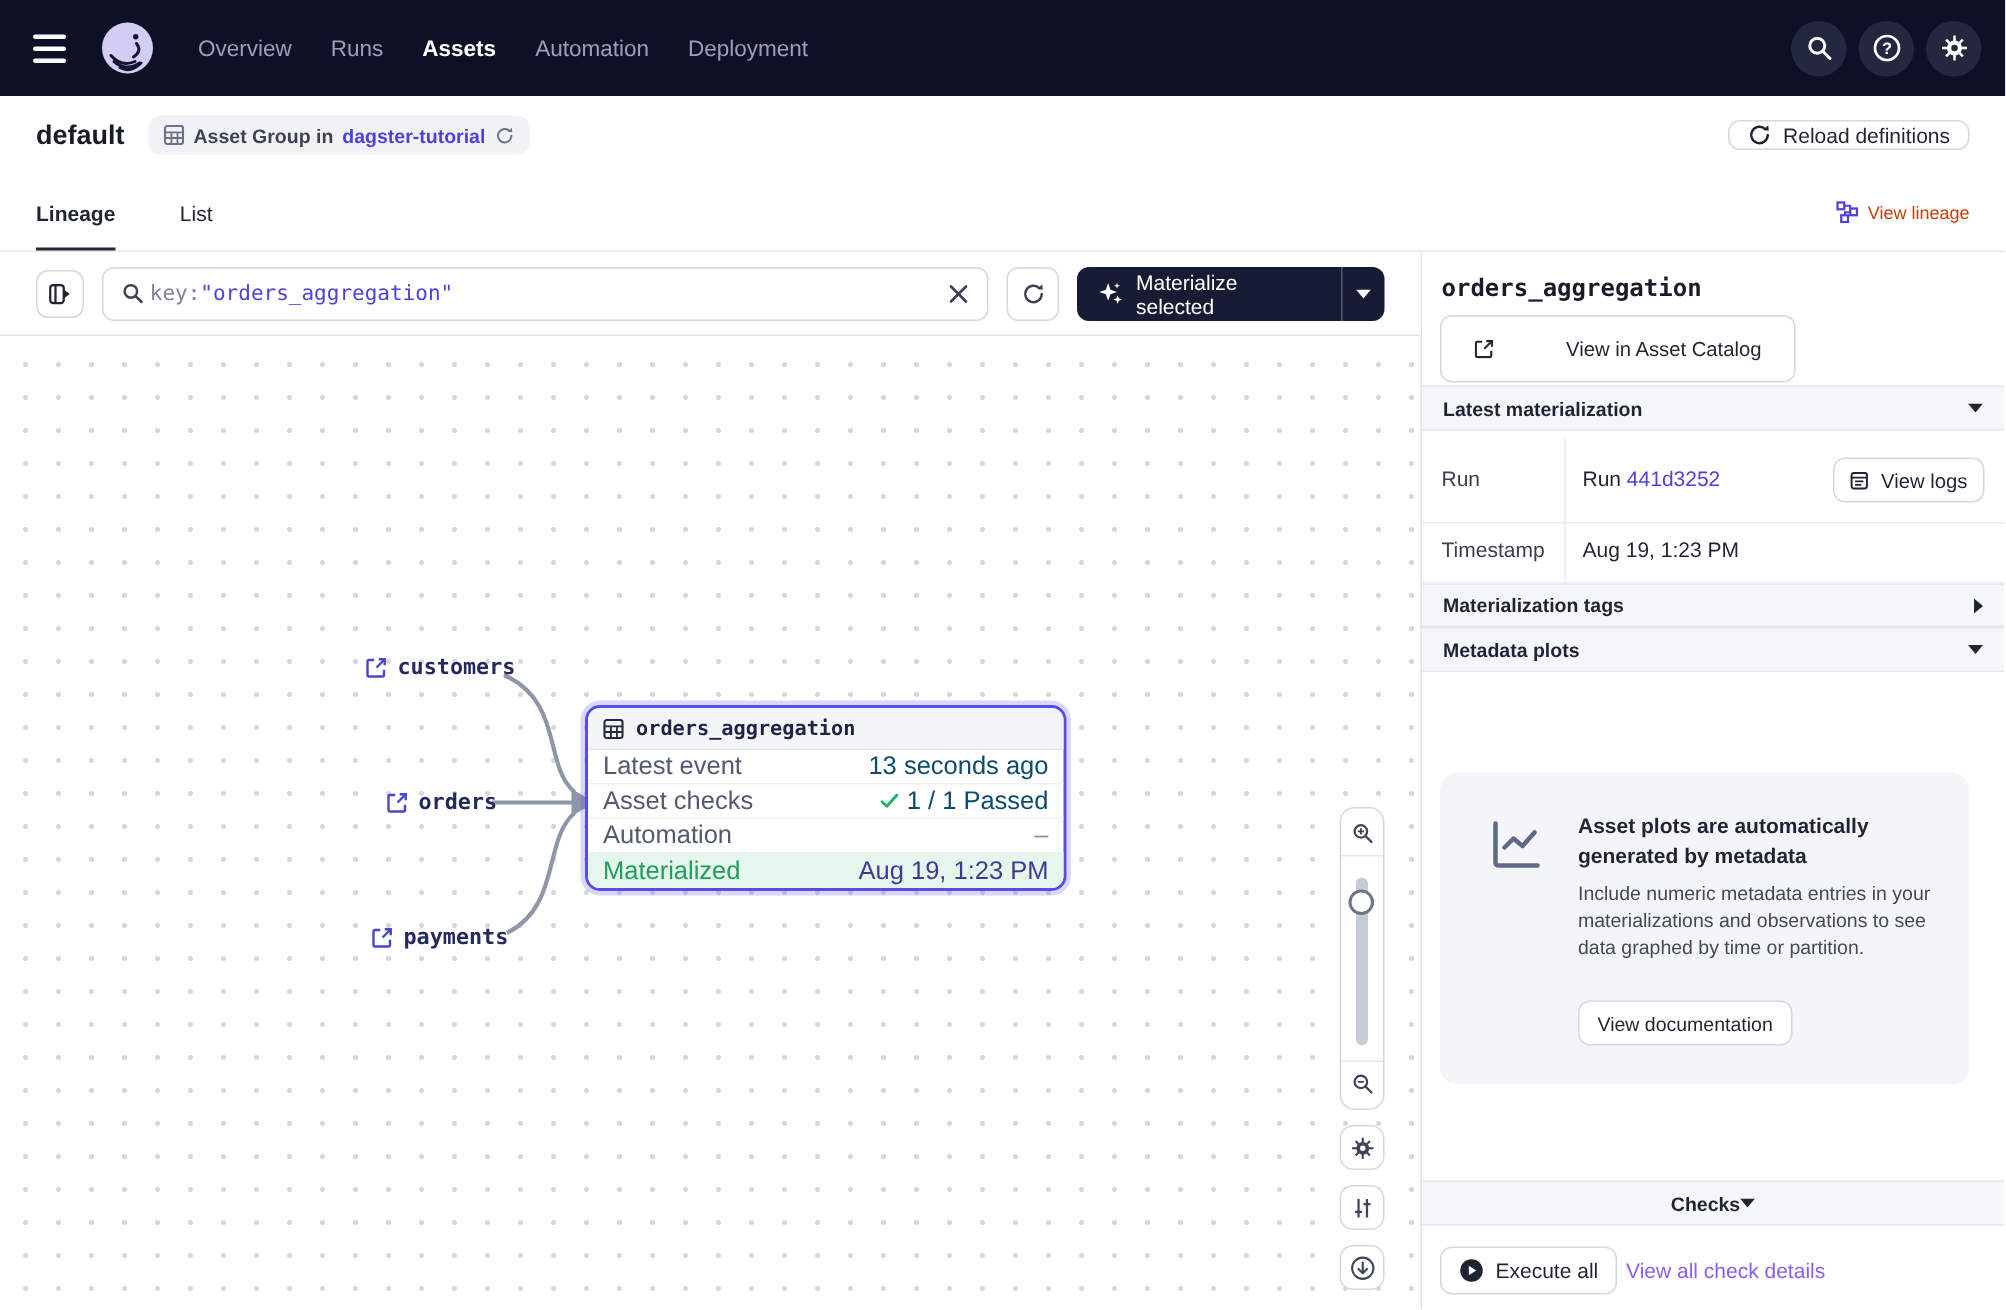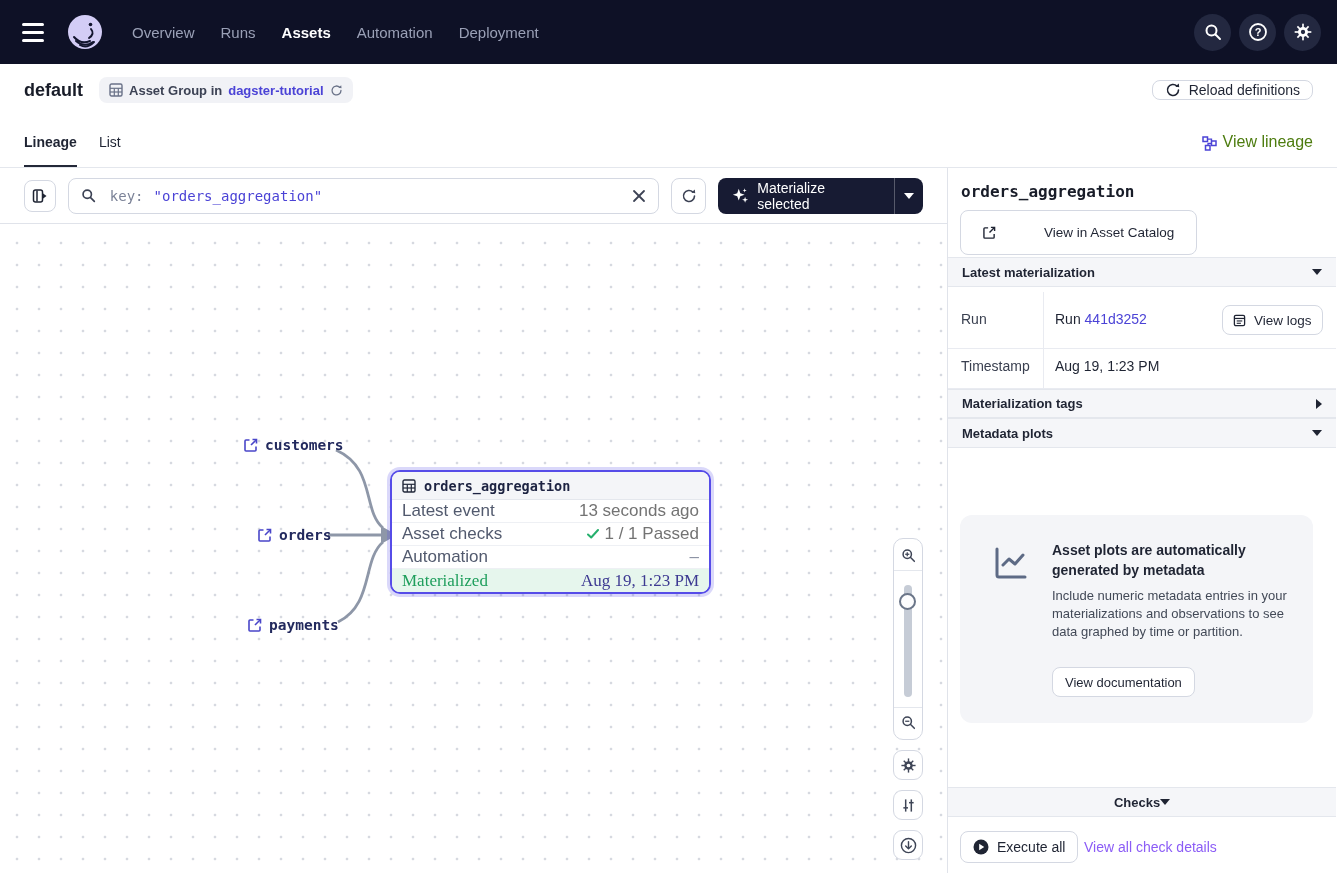--- a/index.html
+++ b/index.html
@@ -21,32 +21,32 @@
 
   
   .pageheader { height:52px; display:flex; align-items:center; padding:0 24px; background:#fff; }
   .page-title { font-size:18px; font-weight:700; color:#181c28; }
   .group-tag { margin-left:16px; height:26px; background:#f1f2f6; border-radius:8px; display:flex; align-items:center; gap:6px; padding:0 10px; font-size:13px; color:#3c4254; cursor:pointer;font-weight:bold; }
   .group-tag a { color:#4b43d6; text-decoration:none; }
   .btn { display:flex; align-items:center; gap:8px; border:1px solid #d4d8e2; border-radius:8px; background:#fff; font-size:14px; color:#1f2433; cursor:pointer; font-family:"Liberation Sans",sans-serif; }
   .reload-btn { margin-left:auto; height:20px; padding:0 12px; }
 
   
-  .tabsrow { height:52px; border-bottom:1px solid #e4e7ed; display:flex; align-items:stretch; padding:0 24px; }
+  .tabsrow { height:52px; border-bottom:1px solid #e4e7ed; display:flex; align-items:stretch; padding:0 24px;gap:21px; }
   .tab { display:flex; align-items:center; margin-right:22px; font-size:14px; color:#1f2433; border-bottom:2px solid transparent; padding-top:2px; cursor:pointer; }
   .tab.active { font-weight:700; border-bottom-color:#232838; }
-  .view-lineage { margin-left:auto; align-self:center; display:flex; align-items:flex-end; gap:6px; color:#4d7c0f; font-size:16px; cursor:pointer; }
+  .view-lineage { margin-left:auto; align-self:center; display:flex; align-items:center; gap:6px; color:#c2410c; font-size:12px; cursor:pointer; }
 
   
   .content { display:flex; height:705px; }
   .left-col { width:948px; display:flex; flex-direction:column; border-right:1px solid #e0e3ea; }
 
   .toolbar { height:56px; border-bottom:1px solid #e0e3ea; display:flex; align-items:center; padding:0 24px; gap:12px; background:#fff; flex:none; }
   .toggle-btn { width:32px; height:32px; justify-content:center; gap:0; }
-  .searchbox { width:594px; height:36px; border:1px solid #d4d8e2; border-radius:8px; display:flex; align-items:center; padding:0 12px; gap:14px; font-size:14px; }
+  .searchbox { width:594px; height:36px; border:1px solid #d4d8e2; border-radius:8px; display:flex; align-items:center; padding:0 12px; gap:4px; font-size:14px; }
   .search-key { color:#7c8398; }
   .search-term { color:#4b43d6; }
   .search-clear { margin-left:auto; cursor:pointer; display:flex; }
   .refresh-btn { width:36px; height:36px; justify-content:center; }
   .materialize { height:36px; background:#171b33; border-radius:8px; display:flex; align-items:stretch; color:#fff; font-size:14px; cursor:pointer; }
   .materialize .main { display:flex; align-items:center; gap:8px; padding:0 14px; }
   .materialize .sep { width:1px; background:rgba(255,255,255,.28); margin:0; }
   .materialize .caret { width:28px; display:flex; align-items:center; justify-content:center; }
 
   
@@ -57,23 +57,23 @@
   .srcnode { position:absolute; display:flex; align-items:center; gap:7px; cursor:pointer;
     font-family:"DejaVu Sans Mono",monospace; font-size:14.5px; font-weight:700; color:#232a5e; }
   .assetnode { position:absolute; left:390px; top:246px; width:321px; background:#fff;
     border:2px solid #564ce8; border-radius:10px; box-shadow:0 0 0 3px rgba(86,76,232,.22); cursor:pointer; }
   .assetnode .hdr { height:28px; display:flex; align-items:center; gap:8px; padding:0 10px;
     background:#f4f5f8; border-bottom:1px solid #e4e7ed; border-radius:8px 8px 0 0; }
   .assetnode .hdr .t { font-family:"DejaVu Sans Mono",monospace; font-size:13.5px; font-weight:700; color:#1d2342; }
   .noderow { height:23px; display:flex; align-items:center; justify-content:space-between; padding:0 10px;
     font-size:17px; border-bottom:1px solid #eef0f4; }
   .noderow .lbl { color:#525a6e; }
-  .noderow .val { color:#737373; display:flex; align-items:center; gap:5px; }
+  .noderow .val { color:#0c4a6e; display:flex; align-items:center; gap:5px; }
   .noderow.last { border-bottom:none; border-radius:0 0 8px 8px; }
-  .noderow.materialized { background:#e6f6ed;font-family:Liberation Serif, serif; }
+  .noderow.materialized { background:#e6f6ed; }
   .noderow.materialized .lbl { color:#1e9e5c; }
   .noderow.materialized .val { color:#3d3a92; }
   .noderow .dim { color:#8a91a3; }
 
   .zoomgroup { position:absolute; left:893px; top:314px; width:30px; height:202px; background:#fff;
     border:1px solid #d4d8e2; border-radius:10px; }
   .zoombtn { position:absolute; left:0; width:28px; height:30px; display:flex; align-items:center; justify-content:center; cursor:pointer; }
   .zb-top { top:2px; border-bottom:1px solid #e4e7ed; width:28px; }
   .zb-bot { bottom:2px; border-top:1px solid #e4e7ed; width:28px; }
   .slider-track { position:absolute; left:10px; top:46px; width:8px; height:112px; background:#c6ccd6; border-radius:4px; }

